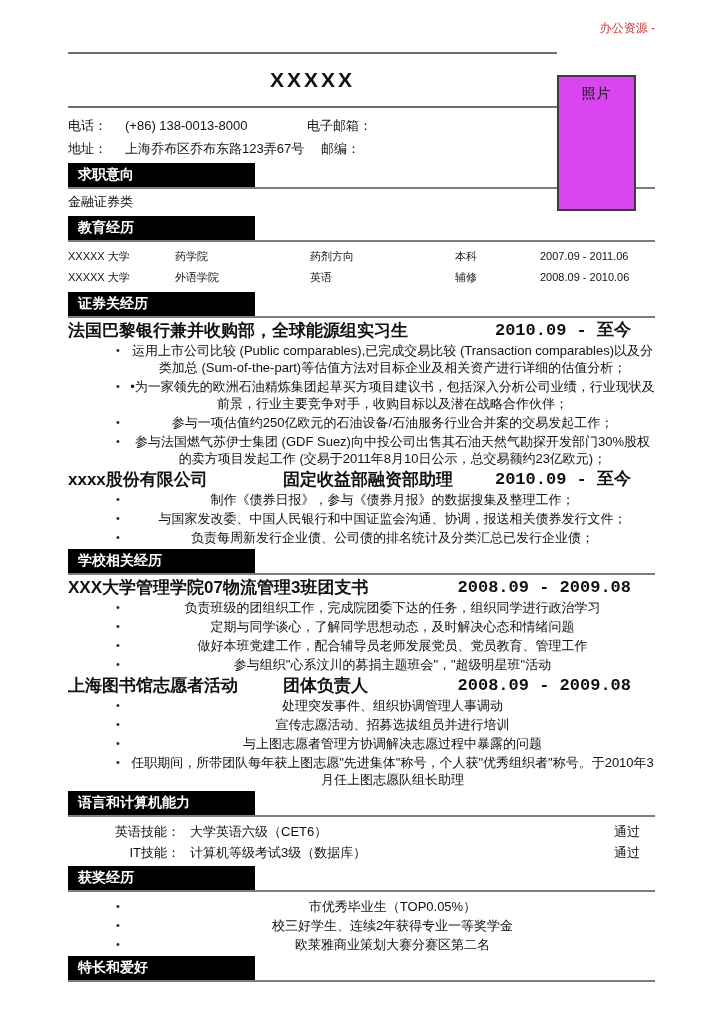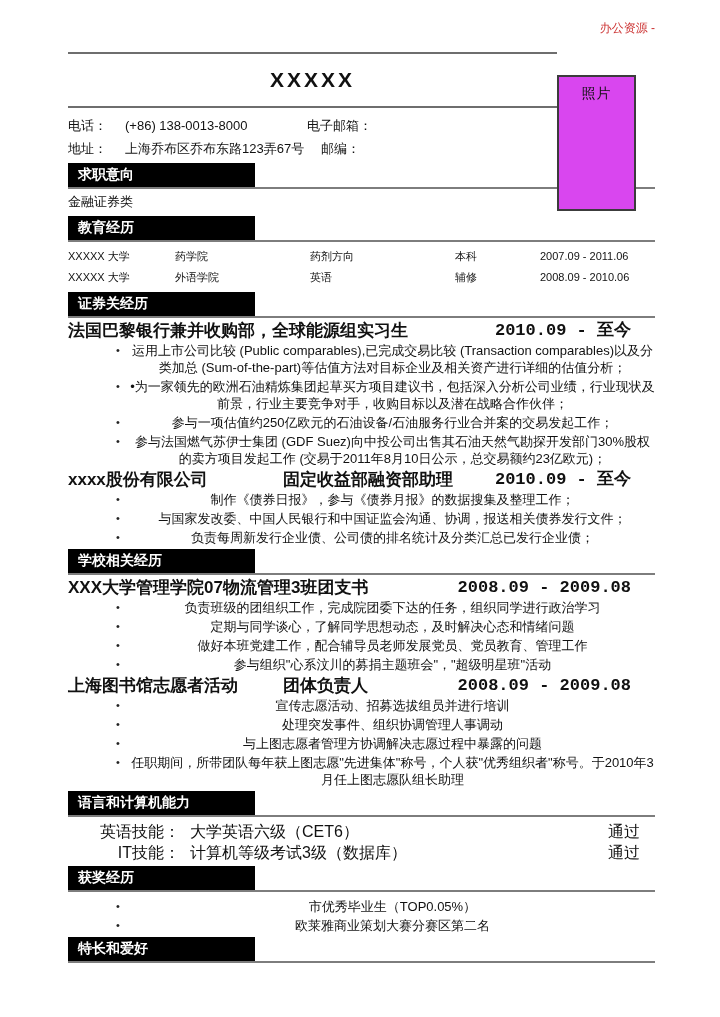--- a/index.html
+++ b/index.html
@@ -24,21 +24,21 @@
   .edu-row{display:grid;grid-template-columns:107px 135px 145px 85px 1fr;font-size:11px;line-height:21px;}
   .entry-head{display:flex;font-weight:700;font-size:17px;line-height:17px;margin-top:4px;}
   .eh-company{flex:0 0 auto;}
   .eh-c-wide{min-width:257px;}
   .eh-c-std{min-width:215px;}
   .eh-date{margin-left:auto;padding-right:24px;white-space:nowrap;font-family:Liberation Mono, monospace;}
   ul.bullets{list-style:none;margin:3px 0 3px;padding:0 0 0 47px;font-size:13px;}
   ul.bullets li{position:relative;padding-left:15px;line-height:17px;margin-bottom:2px;text-align:center;}
   ul.bullets li::before{content:"•";position:absolute;left:1px;top:0;font-size:11px;color:#222;}
   .skill-rows{margin:4px 0 2px;}
-  .skill-row{display:grid;grid-template-columns:112px 1fr auto;font-size:16px;line-height:21px;}
+  .skill-row{display:grid;grid-template-columns:112px 1fr auto;font-size:13px;line-height:21px;}
   .sk-label{text-align:right;}
   .sk-value{padding-left:10px;}
   .sk-status{padding-right:15px;}
 </style>
 </head>
 <body>
 
 <div class="page">
 
   <div class="promo">办公资源 -</div>
@@ -129,22 +129,22 @@
       <li>做好本班党建工作，配合辅导员老师发展党员、党员教育、管理工作</li>
       <li>参与组织"心系汶川的募捐主题班会"，"超级明星班"活动</li>
     </ul>
 
     <div class="entry-head">
       <span class="eh-company eh-c-std">上海图书馆志愿者活动</span>
       <span class="eh-role">团体负责人</span>
       <span class="eh-date">2008.09 - 2009.08</span>
     </div>
     <ul class="bullets">
+      <li>处理突发事件、组织协调管理人事调动</li>
       <li>宣传志愿活动、招募选拔组员并进行培训</li>
-      <li>处理突发事件、组织协调管理人事调动</li>
       <li>与上图志愿者管理方协调解决志愿过程中暴露的问题</li>
       <li>任职期间，所带团队每年获上图志愿"先进集体"称号，个人获"优秀组织者"称号。于2010年3月任上图志愿队组长助理</li>
     </ul>
   </div>
 
   <div class="section">
     <div class="sec-rule"><span class="sec-box">语言和计算机能力</span></div>
     <div class="skill-rows">
       <div class="skill-row">
         <span class="sk-label">英语技能：</span>
@@ -156,20 +156,21 @@
         <span class="sk-value">计算机等级考试3级（数据库）</span>
         <span class="sk-status">通过</span>
       </div>
     </div>
   </div>
 
   <div class="section">
     <div class="sec-rule"><span class="sec-box">获奖经历</span></div>
     <ul class="bullets" style="margin-top:6px;">
       <li>市优秀毕业生（TOP0.05%）</li>
+      <li>校三好学生、连续2年获得专业一等奖学金</li>
       <li>欧莱雅商业策划大赛分赛区第二名</li>
     </ul>
   </div>
 
   <div class="section">
     <div class="sec-rule"><span class="sec-box">特长和爱好</span></div>
 
   </div>
 
 </div>

